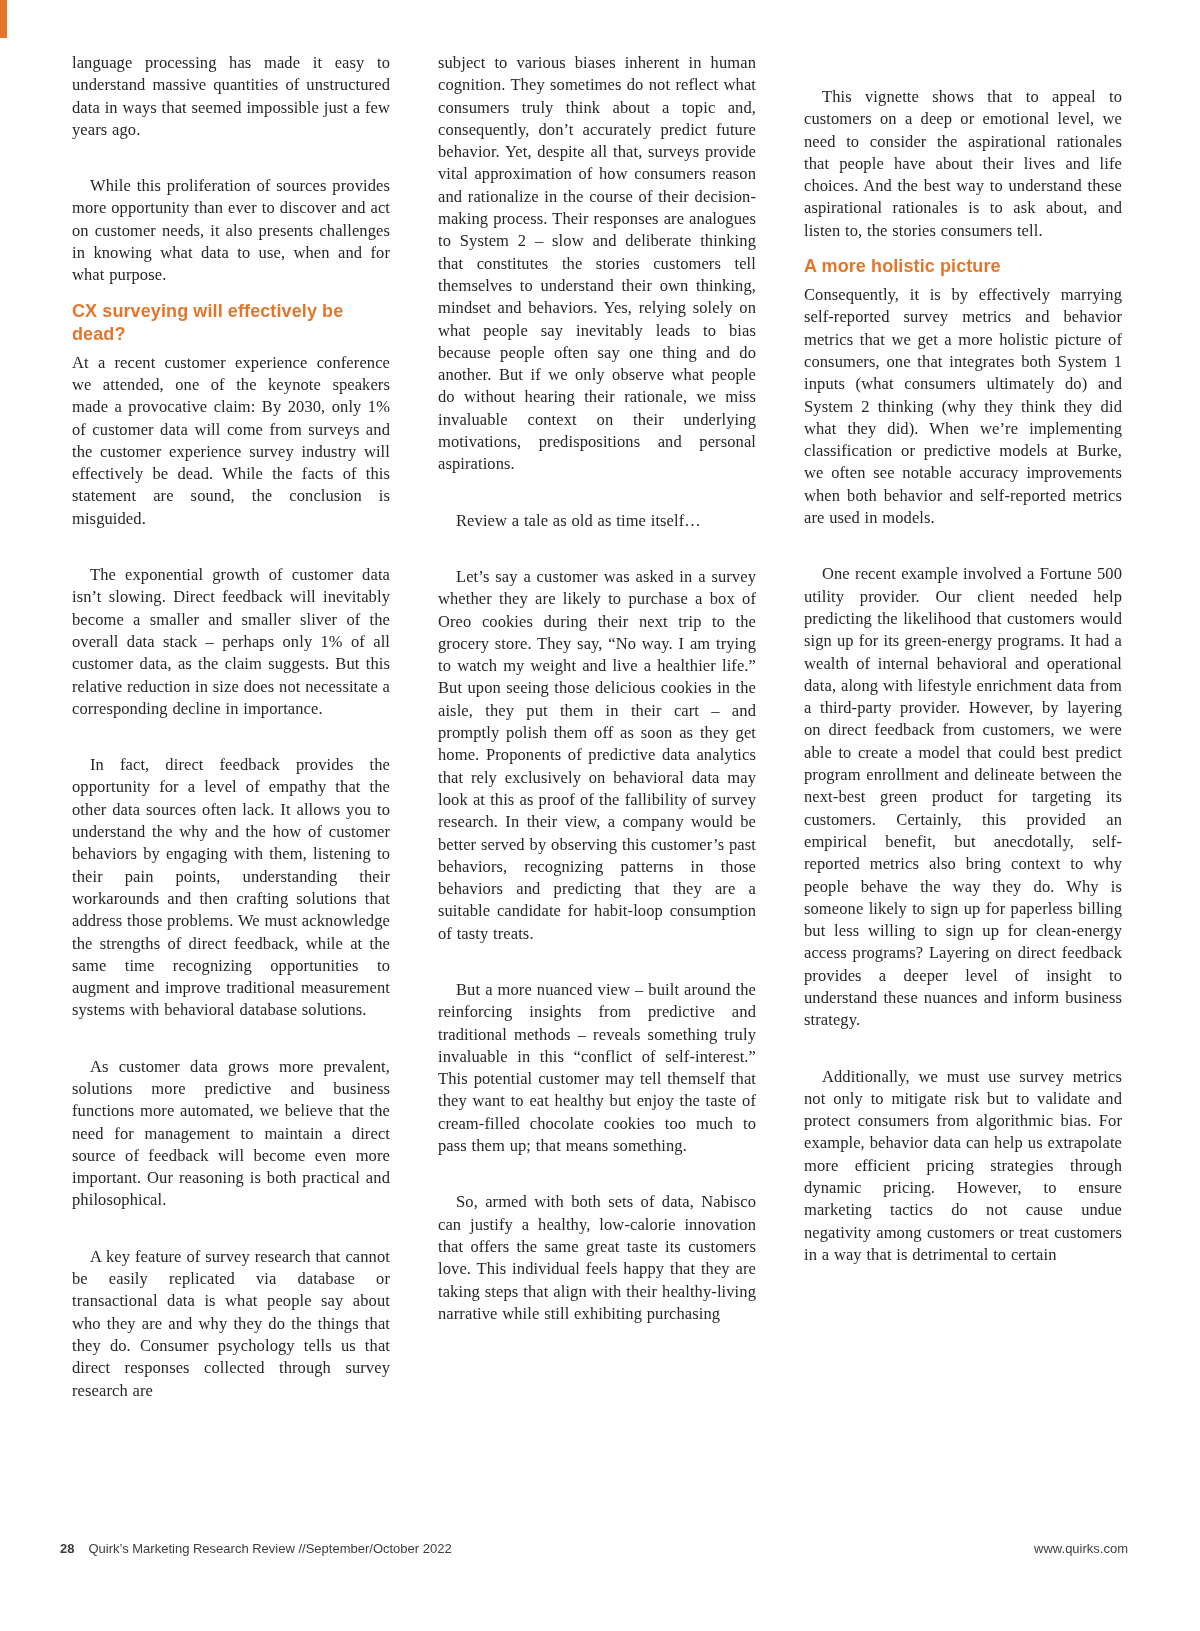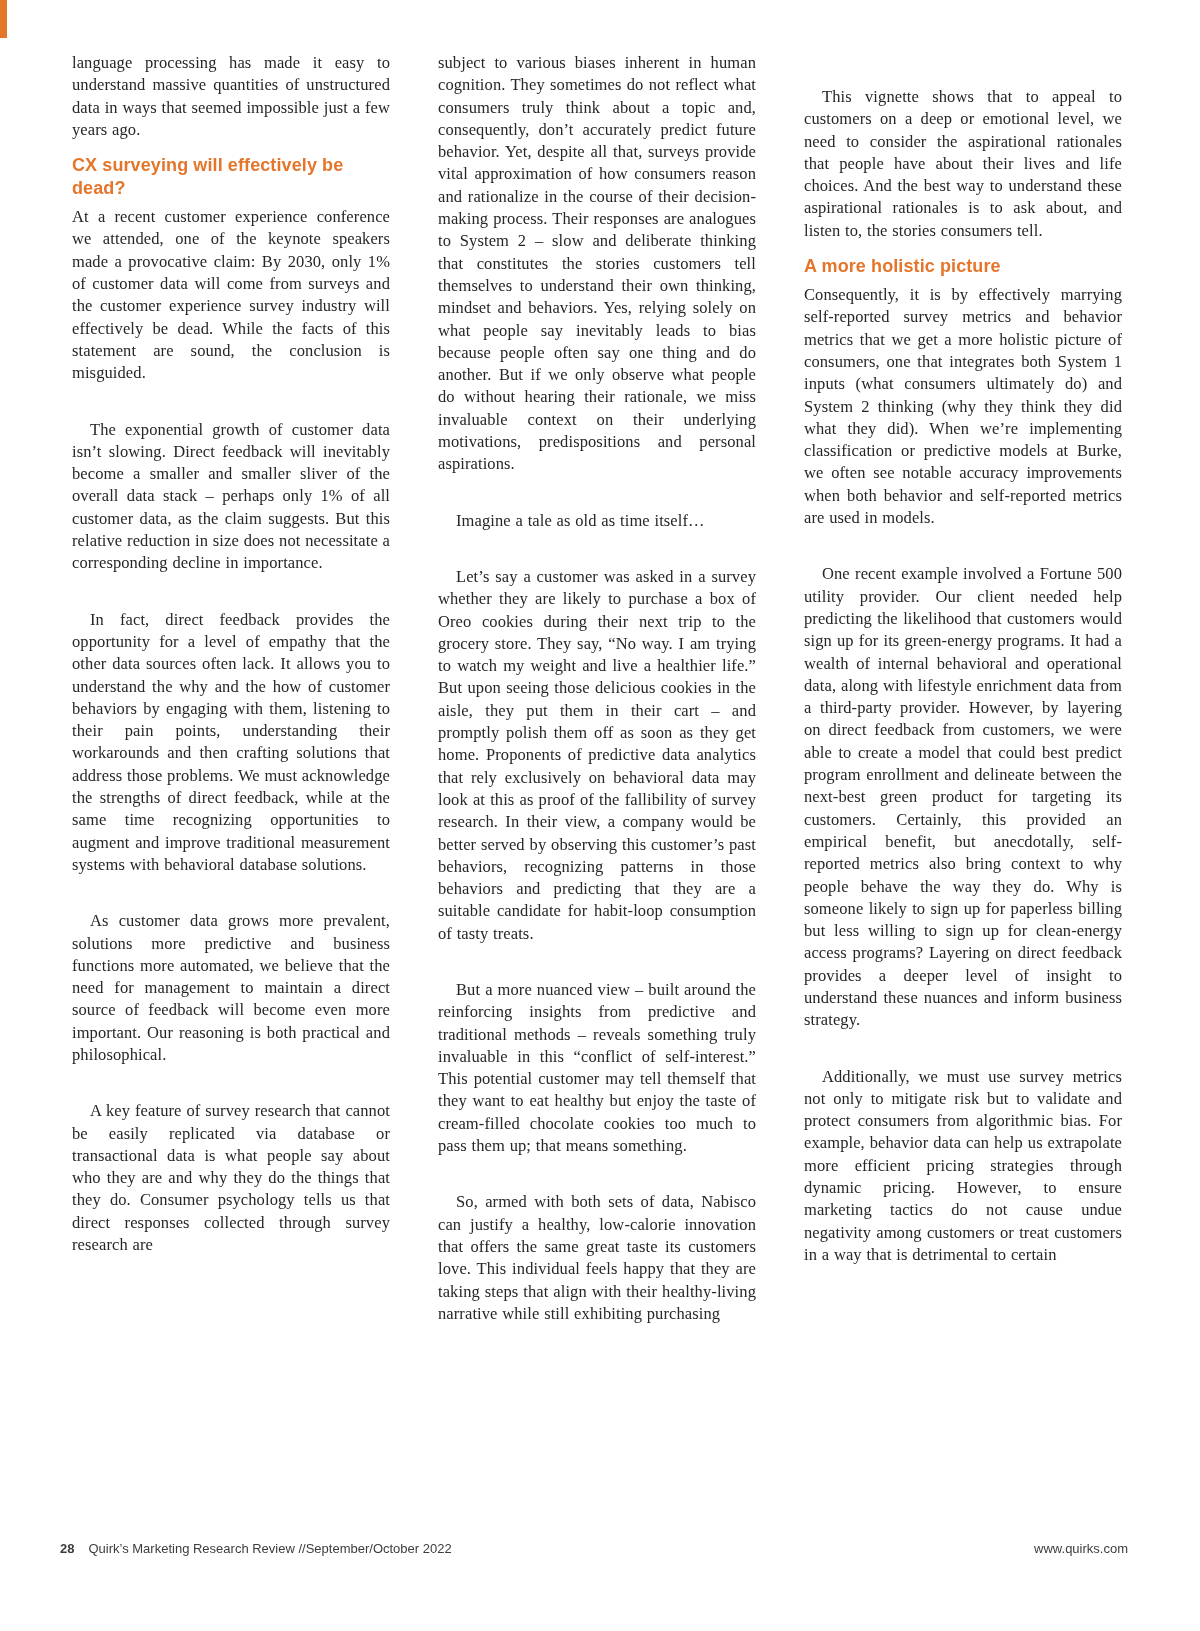--- a/index.html
+++ b/index.html
@@ -67,30 +67,31 @@
 </head>
 <body>
 
 <div class="page">
 
   <div class="corner-accent"></div>
 
   <div class="columns">
     <div class="column">
         <p>language processing has made it easy to understand massive quantities of unstructured data in ways that seemed impossible just a few years ago.</p>
+        <p class="indent">While this proliferation of sources provides more opportunity than ever to discover and act on customer needs, it also presents challenges in knowing what data to use, when and for what purpose.</p>
         <h2>CX surveying will effectively be dead?</h2>
         <p>At a recent customer experience conference we attended, one of the keynote speakers made a provocative claim: By 2030, only 1% of customer data will come from surveys and the customer experience survey industry will effectively be dead. While the facts of this statement are sound, the conclusion is misguided.</p>
         <p class="indent">The exponential growth of customer data isn’t slowing. Direct feedback will inevitably become a smaller and smaller sliver of the overall data stack – perhaps only 1% of all customer data, as the claim suggests. But this relative reduction in size does not necessitate a corresponding decline in importance.</p>
         <p class="indent">In fact, direct feedback provides the opportunity for a level of empathy that the other data sources often lack. It allows you to understand the why and the how of customer behaviors by engaging with them, listening to their pain points, understanding their workarounds and then crafting solutions that address those problems. We must acknowledge the strengths of direct feedback, while at the same time recognizing opportunities to augment and improve traditional measurement systems with behavioral database solutions.</p>
         <p class="indent">As customer data grows more prevalent, solutions more predictive and business functions more automated, we believe that the need for management to maintain a direct source of feedback will become even more important. Our reasoning is both practical and philosophical.</p>
         <p class="indent">A key feature of survey research that cannot be easily replicated via database or transactional data is what people say about who they are and why they do the things that they do. Consumer psychology tells us that direct responses collected through survey research are</p>
       </div>
     <div class="column">
         <p>subject to various biases inherent in human cognition. They sometimes do not reflect what consumers truly think about a topic and, consequently, don’t accurately predict future behavior. Yet, despite all that, surveys provide vital approximation of how consumers reason and rationalize in the course of their decision-making process. Their responses are analogues to System 2 – slow and deliberate thinking that constitutes the stories customers tell themselves to understand their own thinking, mindset and behaviors. Yes, relying solely on what people say inevitably leads to bias because people often say one thing and do another. But if we only observe what people do without hearing their rationale, we miss invaluable context on their underlying motivations, predispositions and personal aspirations.</p>
-        <p class="indent">Imagine a tale as old as time itself…</p>
+        <p class="indent">Review a tale as old as time itself…</p>
         <p class="indent">Let’s say a customer was asked in a survey whether they are likely to purchase a box of Oreo cookies during their next trip to the grocery store. They say, “No way. I am trying to watch my weight and live a healthier life.” But upon seeing those delicious cookies in the aisle, they put them in their cart – and promptly polish them off as soon as they get home. Proponents of predictive data analytics that rely exclusively on behavioral data may look at this as proof of the fallibility of survey research. In their view, a company would be better served by observing this customer’s past behaviors, recognizing patterns in those behaviors and predicting that they are a suitable candidate for habit-loop consumption of tasty treats.</p>
         <p class="indent">But a more nuanced view – built around the reinforcing insights from predictive and traditional methods – reveals something truly invaluable in this “conflict of self-interest.” This potential customer may tell themself that they want to eat healthy but enjoy the taste of cream-filled chocolate cookies too much to pass them up; that means something.</p>
         <p class="indent">So, armed with both sets of data, Nabisco can justify a healthy, low-calorie innovation that offers the same great taste its customers love. This individual feels happy that they are taking steps that align with their healthy-living narrative while still exhibiting purchasing</p>
       </div>
     <div class="column">
         <p class="indent">This vignette shows that to appeal to customers on a deep or emotional level, we need to consider the aspirational rationales that people have about their lives and life choices. And the best way to understand these aspirational rationales is to ask about, and listen to, the stories consumers tell.</p>
         <h2>A more holistic picture</h2>
         <p>Consequently, it is by effectively marrying self-reported survey metrics and behavior metrics that we get a more holistic picture of consumers, one that integrates both System 1 inputs (what consumers ultimately do) and System 2 thinking (why they think they did what they did). When we’re implementing classification or predictive models at Burke, we often see notable accuracy improvements when both behavior and self-reported metrics are used in models.</p>
         <p class="indent">One recent example involved a Fortune 500 utility provider. Our client needed help predicting the likelihood that customers would sign up for its green-energy programs. It had a wealth of internal behavioral and operational data, along with lifestyle enrichment data from a third-party provider. However, by layering on direct feedback from customers, we were able to create a model that could best predict program enrollment and delineate between the next-best green product for targeting its customers. Certainly, this provided an empirical benefit, but anecdotally, self-reported metrics also bring context to why people behave the way they do. Why is someone likely to sign up for paperless billing but less willing to sign up for clean-energy access programs? Layering on direct feedback provides a deeper level of insight to understand these nuances and inform business strategy.</p>
         <p class="indent">Additionally, we must use survey metrics not only to mitigate risk but to validate and protect consumers from algorithmic bias. For example, behavior data can help us extrapolate more efficient pricing strategies through dynamic pricing. However, to ensure marketing tactics do not cause undue negativity among customers or treat customers in a way that is detrimental to certain</p>

